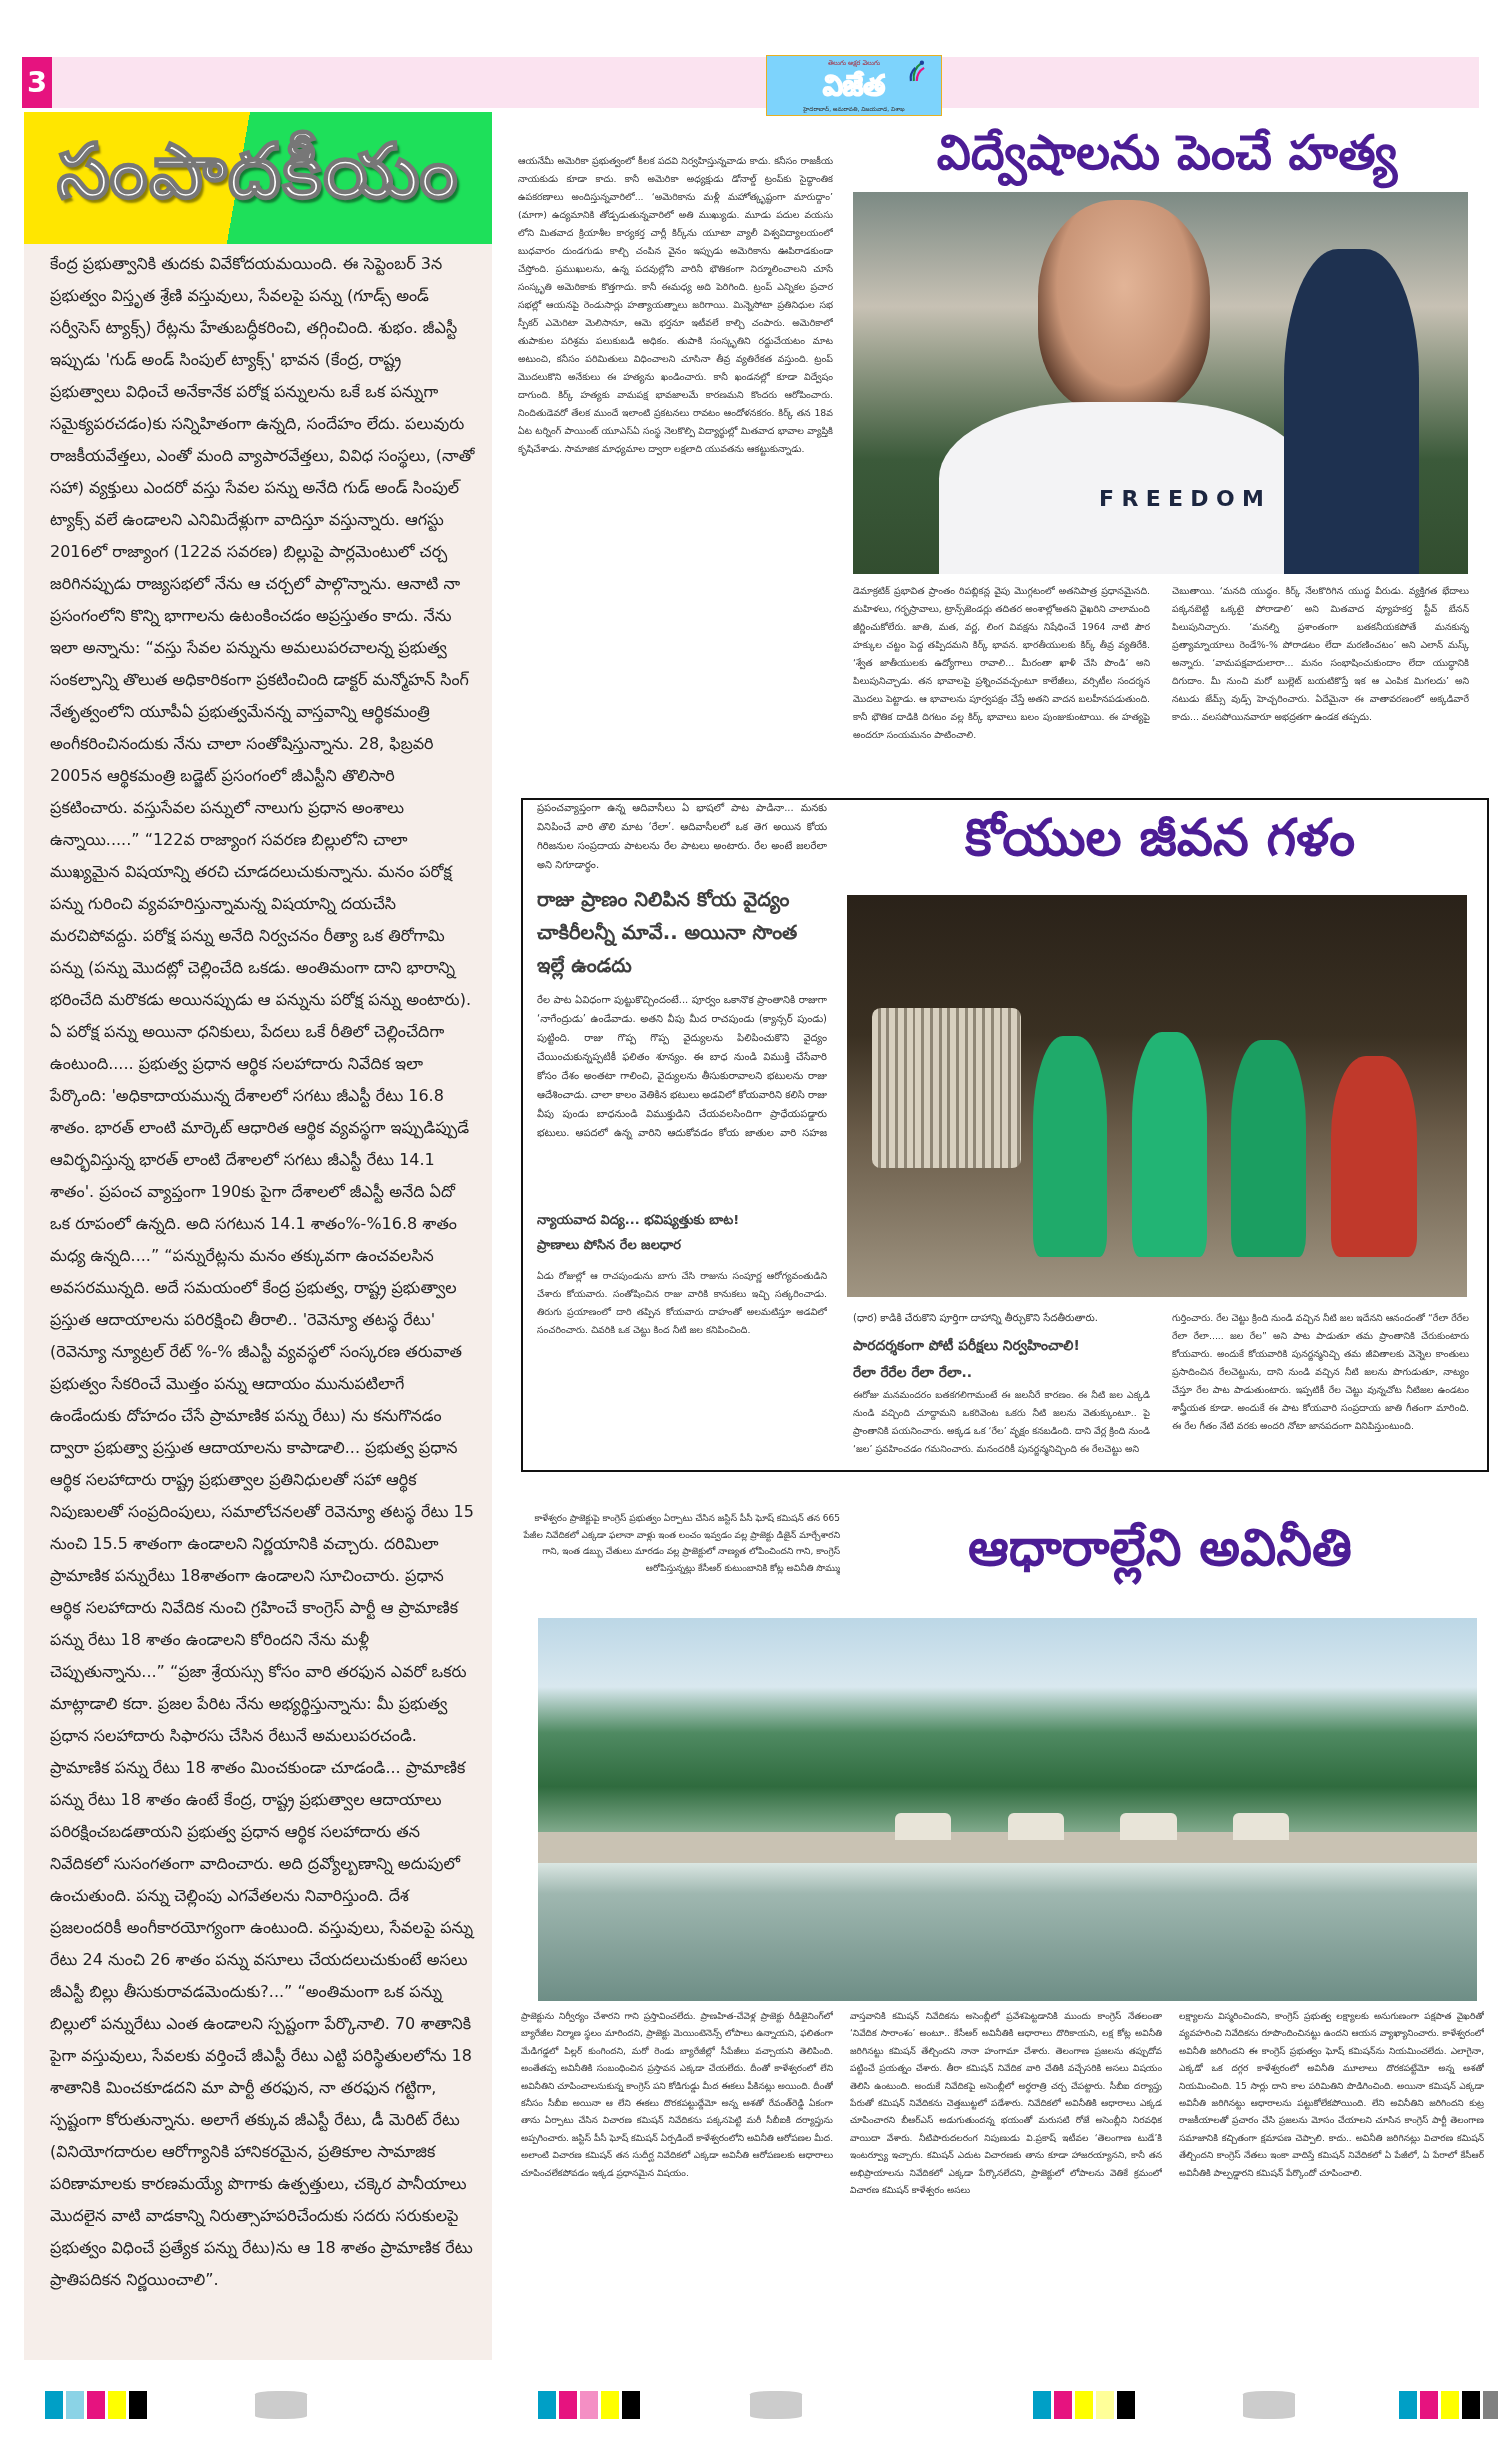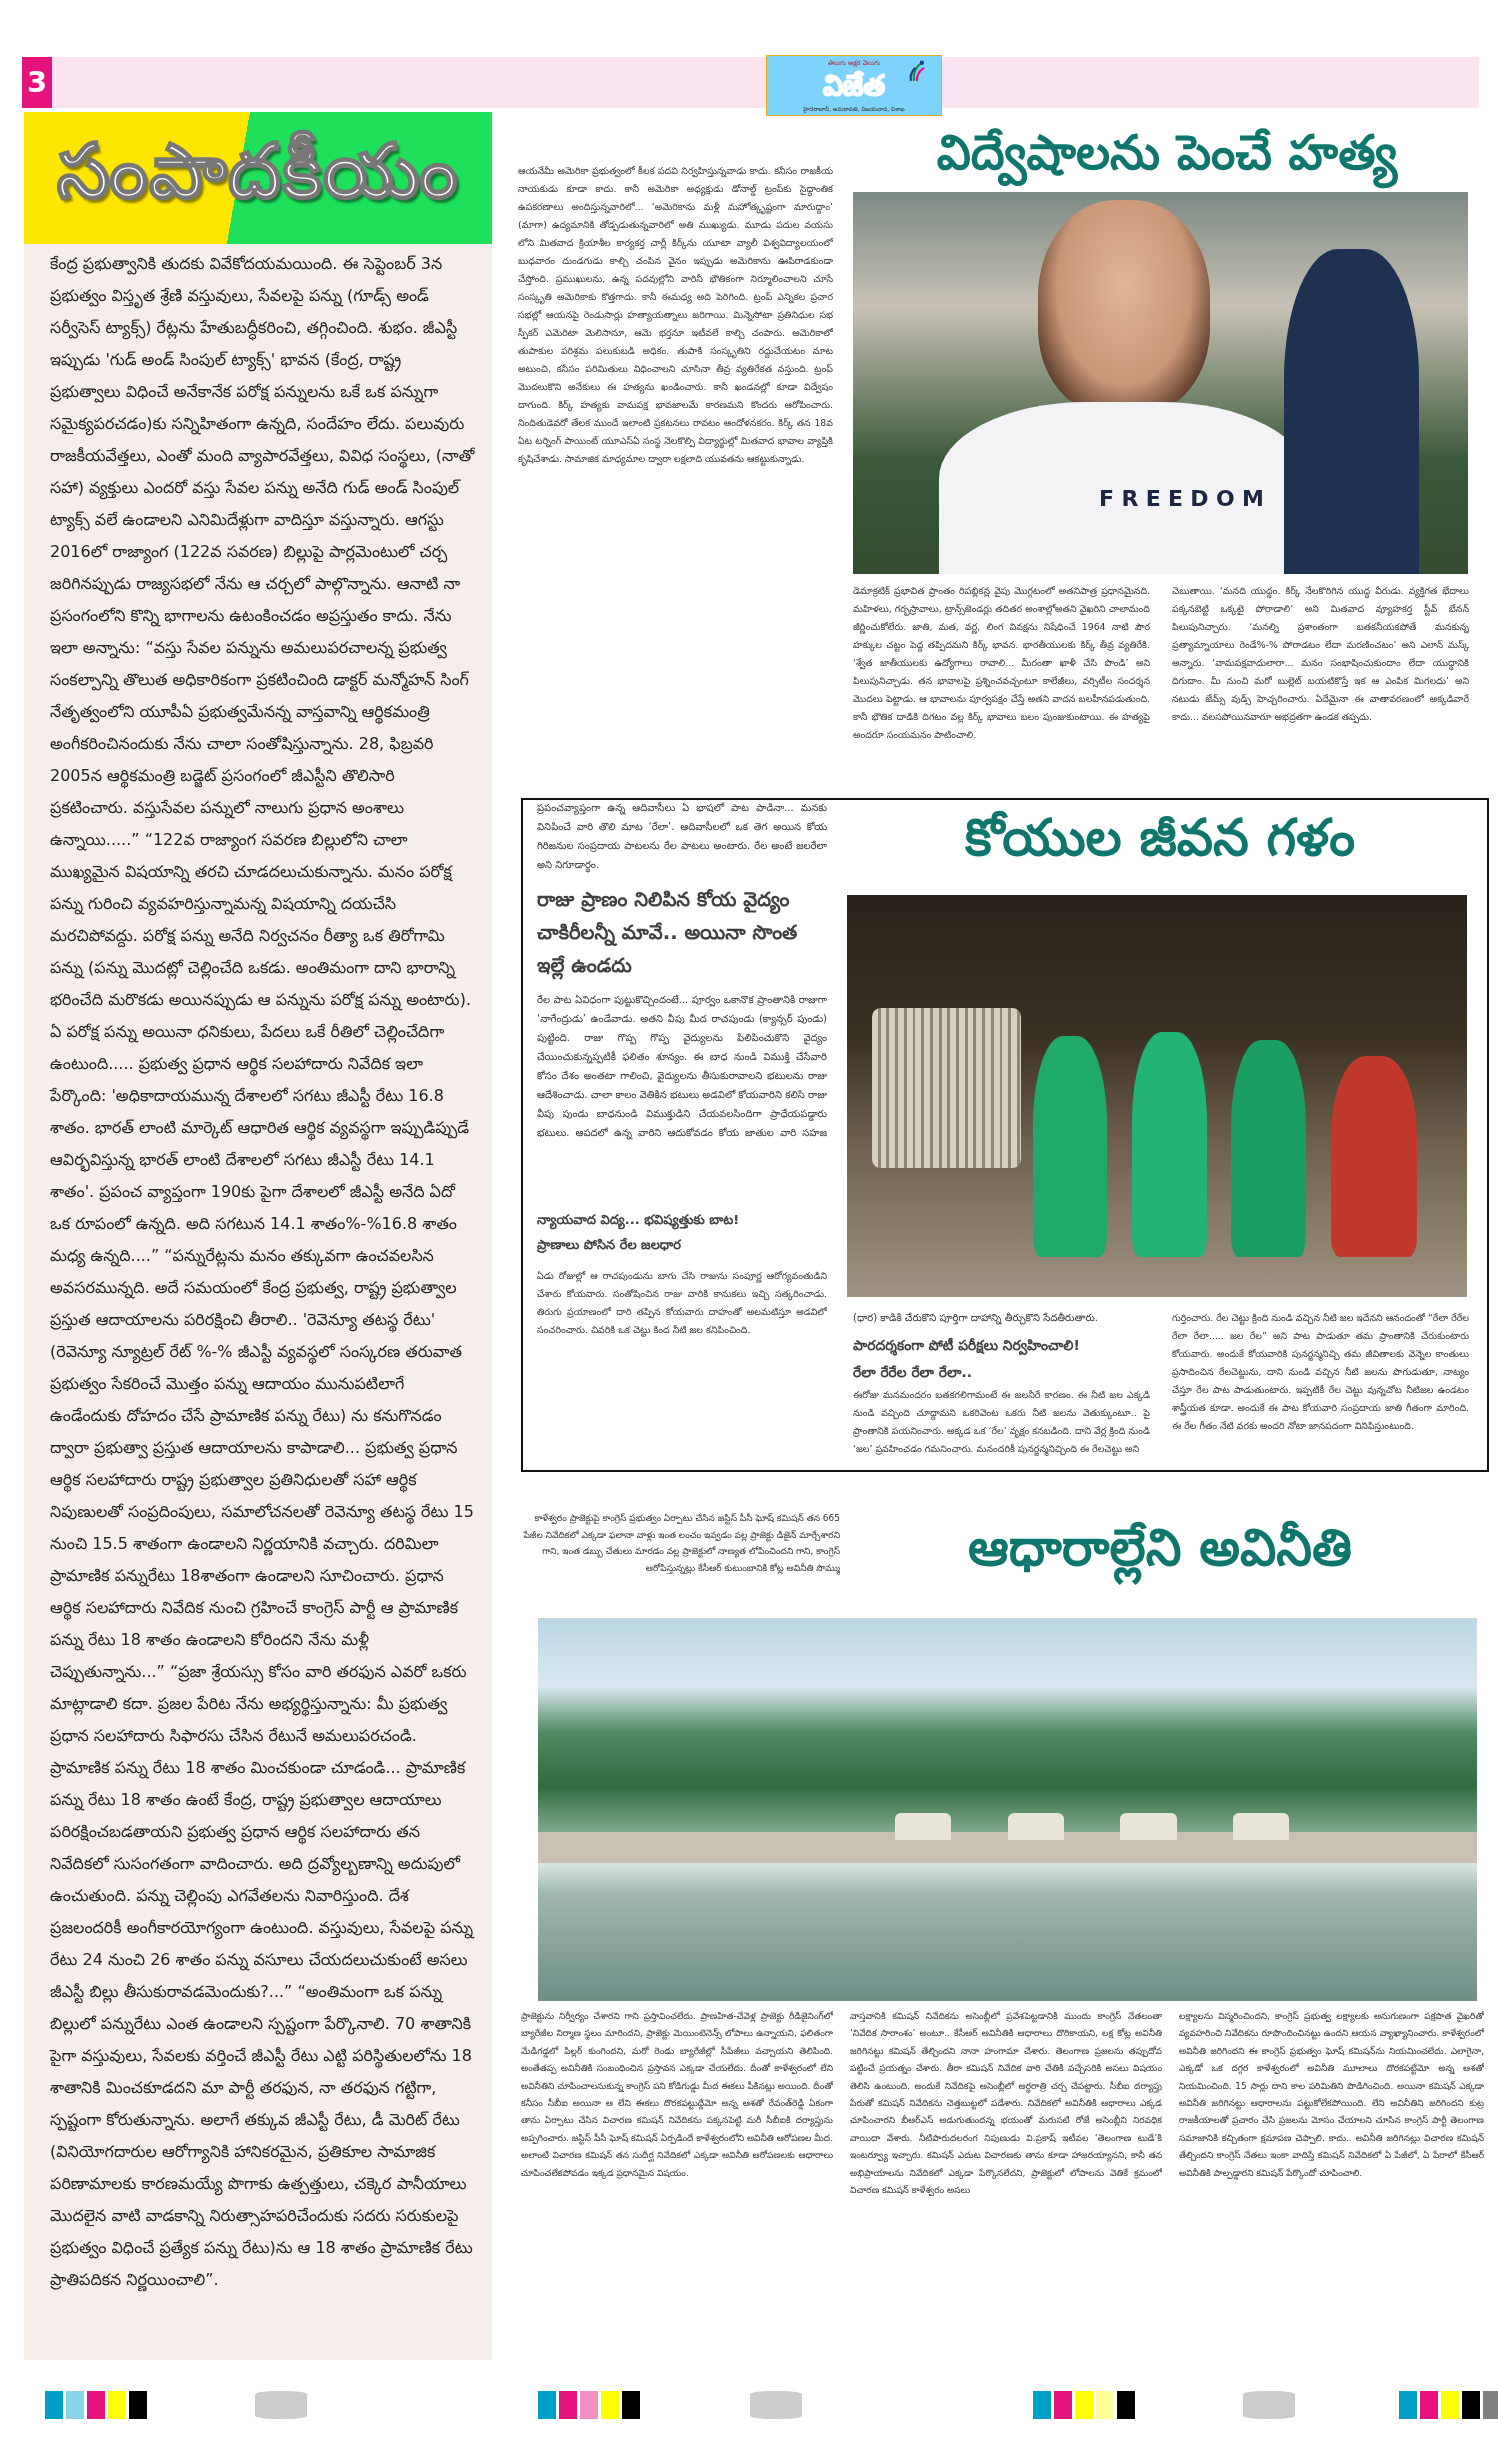--- a/index.html
+++ b/index.html
@@ -12,22 +12,22 @@
   .logo .top{position:absolute;left:0;width:100%;top:2.9px;text-align:center;font-size:6.5px;color:#a23;}
   .logo .name{position:absolute;left:0;width:100%;top:8.7px;text-align:center;font-size:28px;font-weight:bold;color:#1d3f9b;-webkit-text-stroke:1.5px #fff;line-height:41px;}
   .logo .foot{position:absolute;left:0;width:100%;bottom:1.5px;text-align:center;font-size:5.8px;color:#333;}
   
   .edit-banner{position:absolute;left:24px;top:112px;width:468px;height:132px;background:linear-gradient(100deg,#ffe600 0 46%,#1ee05a 46% 100%);}
   .edit-banner .t{position:absolute;left:0;width:100%;top:14.5px;text-align:center;font-size:75px;font-weight:bold;color:#fff;-webkit-text-stroke:2.2px #777;letter-spacing:1.5px;text-shadow:2.9px 3.6px 2.2px rgba(0,0,0,.45);}
   .edit-body{position:absolute;left:24px;top:244px;width:468px;height:2116px;background:#f6eeea;}
   .edit-head{padding:5.8px 7.3px 0 7.3px;font-size:30px;font-weight:bold;text-align:center;color:#111;line-height:38px;}
   .edit-text{padding:4.4px 16px 0 26px;font-size:16px;line-height:32px;color:#222;white-space:pre-wrap;}
   
-  .col2{position:absolute;left:518px;top:152px;width:315px;font-size:9.4px;line-height:18px;color:#333;text-align:justify;white-space:pre-wrap;margin-top:10px;}
-  .h-big{position:absolute;font-weight:900;color:#0f766e;text-align:center;}
+  .col2{position:absolute;left:518px;top:152px;width:315px;font-size:9.4px;line-height:18px;color:#333;text-align:justify;white-space:pre-wrap;}
+  .h-big{position:absolute;font-weight:900;color:#4c1d95;text-align:center;}
   .photo{position:absolute;overflow:hidden;}
   .art-text{position:absolute;font-size:9.4px;line-height:18px;color:#333;text-align:justify;white-space:pre-wrap;}
   .box2{position:absolute;left:521px;top:798px;width:968px;height:674px;border:2.2px solid #111;box-sizing:border-box;}
   .subhead{position:absolute;font-weight:bold;color:#404040;}
   .reg-marks{position:absolute;top:2391px;height:27.6px;display:flex;gap:2.9px;}
   .reg-marks span{display:block;width:18px;height:27.6px;}
   .pill{position:absolute;top:2391px;width:52px;height:27.6px;background:#cccccc;border-radius:40% / 12%;}
 </style>
 </head>
 <body>

